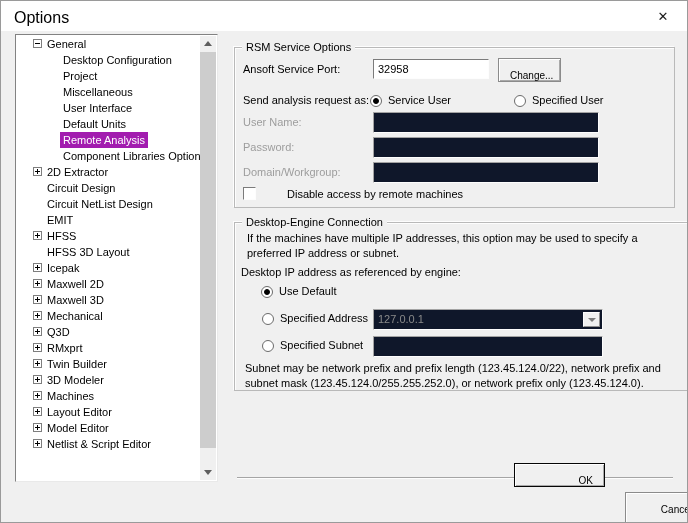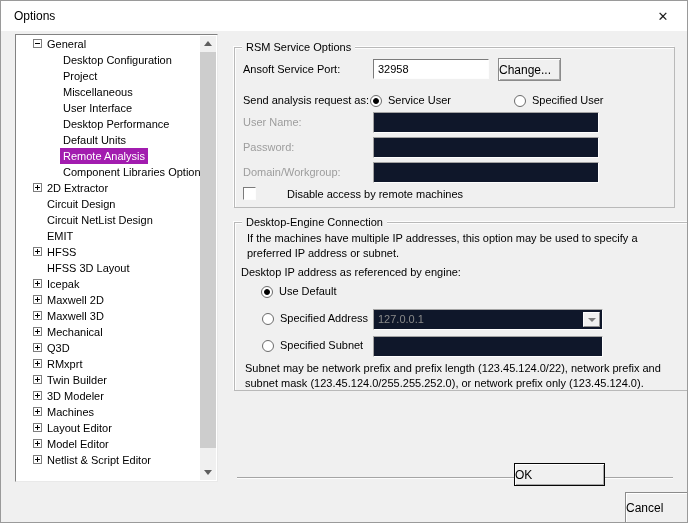--- a/index.html
+++ b/index.html
@@ -3,21 +3,21 @@
 <meta charset="utf-8">
 <style>
   html,body{margin:0;padding:0;background:#fff;}
   .dialog{
     position:relative;width:688px;height:523px;box-sizing:border-box;
     background:#f0f0f0;border:1px solid #9a9a9a;overflow:hidden;
     font-family:"Liberation Sans",sans-serif;font-size:11px;color:#000;
   }
   
   .titlebar{position:absolute;left:0;top:0;right:0;height:30px;background:#ffffff;}
-  .title{position:absolute;left:13px;top:8px;font-size:12px;}
+  .title{position:absolute;left:13px;top:8px;font-size:16px;}
   .close-btn{position:absolute;right:8px;top:4px;width:32px;height:23px;
     text-align:center;line-height:23px;font-size:13px;color:#1b1b1b;cursor:default;}
   
   .tree{position:absolute;left:14px;top:33px;width:203px;height:448px;box-sizing:border-box;
     background:#fff;border:1px solid;border-color:#828282 #e9e9e9 #e9e9e9 #828282;}
   .tree-rows{position:absolute;left:0;top:1px;right:17px;bottom:1px;overflow:hidden;}
   .trow{position:relative;height:16px;line-height:16px;white-space:nowrap;}
   .trow .lbl{position:absolute;top:0;padding:0 3px;}
   .trow.lv0 .lbl{left:28px;}
   .trow.lv1 .lbl{left:44px;}
@@ -55,21 +55,21 @@
   
   .radio{position:absolute;width:12px;height:12px;box-sizing:border-box;border:1px solid #6b6b6b;
     border-radius:50%;background:#fff;}
   .radio.checked::after{content:"";position:absolute;left:2px;top:2px;width:4px;height:4px;
     border-radius:50%;background:#000;border:1px solid #000;}
   .checkbox{position:absolute;width:13px;height:13px;box-sizing:border-box;background:#fff;
     border:1px solid;border-color:#7b7b7b #fdfdfd #fdfdfd #7b7b7b;}
   
   .btn{position:absolute;box-sizing:border-box;background:#f0f0f0;border:1px solid #8b8b8b;
     box-shadow:inset 1px 1px 0 #ffffff, inset -1px -1px 0 #a9a9a9;
-    font-family:inherit;font-size:12px;color:#000;text-align:left;padding:0;cursor:default;}
+    font-family:inherit;font-size:10px;color:#000;text-align:right;padding:11px;cursor:default;}
   .btn.default{border-color:#050505;}
   .separator{position:absolute;left:236px;top:476px;width:436px;height:0;
     border-top:1px solid #a5a5a5;border-bottom:1px solid #fdfdfd;}
   .wraptext{line-height:15px;}
 </style>
 </head>
 <body>
 
 <div class="dialog">
 
@@ -90,23 +90,20 @@
         <div class="trow lv1">
           <span class="lbl">Project</span>
         </div>
         <div class="trow lv1">
           <span class="lbl">Miscellaneous</span>
         </div>
         <div class="trow lv1">
           <span class="lbl">User Interface</span>
         </div>
         <div class="trow lv1">
-          <span class="lbl">Desktop Performance</span>
-        </div>
-        <div class="trow lv1">
           <span class="lbl">Default Units</span>
         </div>
         <div class="trow lv1 selected">
           <span class="lbl">Remote Analysis</span>
         </div>
         <div class="trow lv1">
           <span class="lbl">Component Libraries Options</span>
         </div>
         <div class="trow lv0">
           <span class="expander plus"></span>

